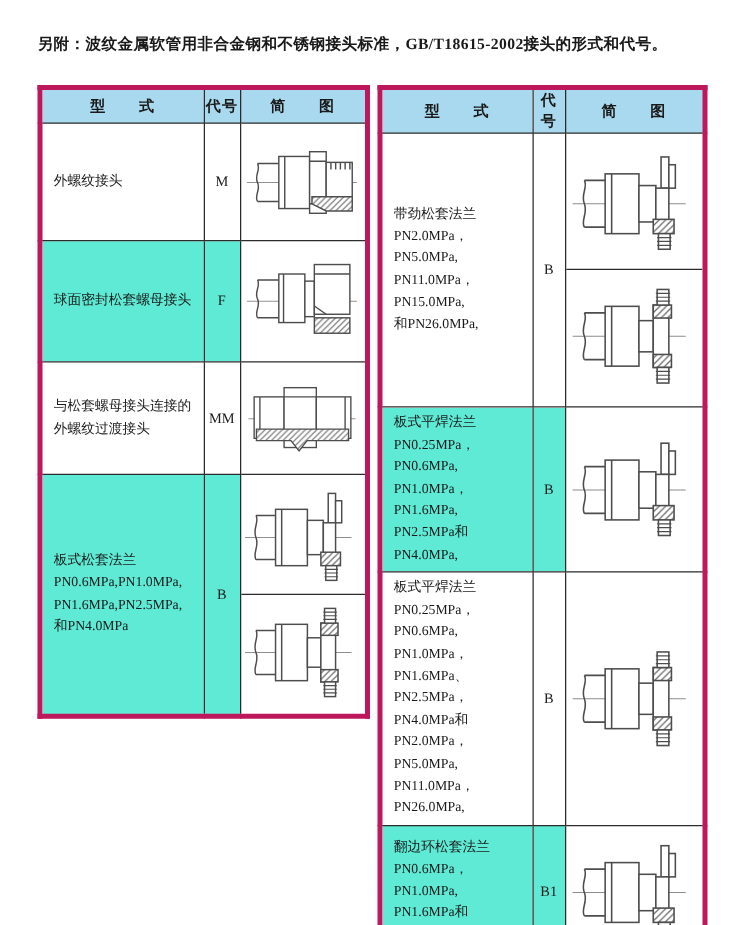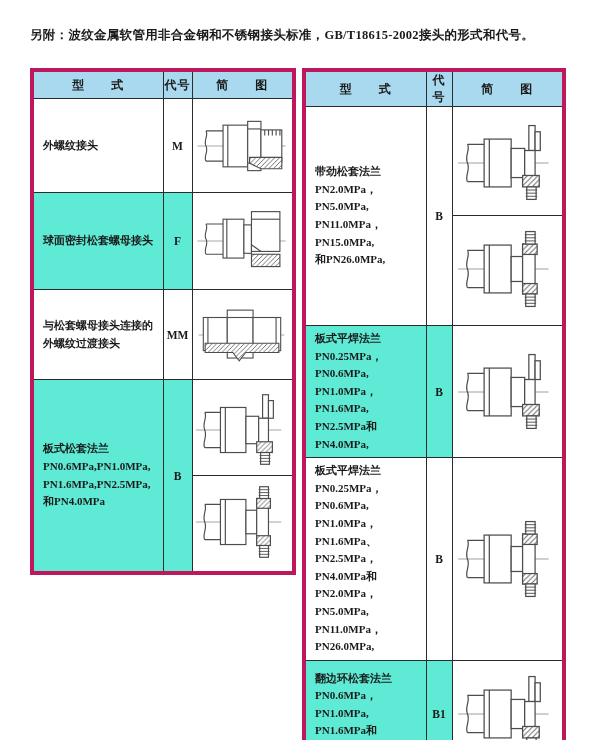--- a/index.html
+++ b/index.html
@@ -11,21 +11,21 @@
   .doc-title{
     position:absolute;left:30px;top:13px;font-size:12.5px;font-weight:bold;
     letter-spacing:0.3px;white-space:nowrap;margin-top:14px;
   }
   table.tbl{
     position:absolute;top:40px;border-collapse:collapse;table-layout:fixed;
     border:4px solid #be185d;background:#fff;margin-top:28px;
   }
   #tbl-left{left:30px;width:266px;}
   #tbl-right{left:302px;width:264px;}
-  .tbl td,.tbl th{border:1px solid #2b2b2b;padding:0;overflow:hidden;font-weight:bold;}
+  .tbl td,.tbl th{border:1px solid #2b2b2b;padding:0;overflow:hidden;}
   .tbl th{
     background:#a9d9ee;font-size:12px;font-weight:bold;height:26px;
     text-align:center;letter-spacing:1px;
   }
   td.type-cell{
     font-size:11px;line-height:1.6;text-align:left;vertical-align:middle;
     padding:4px 4px 4px 9px;white-space:pre-line;
   }
   td.code-cell{
     font-size:11.5px;text-align:center;vertical-align:middle;

